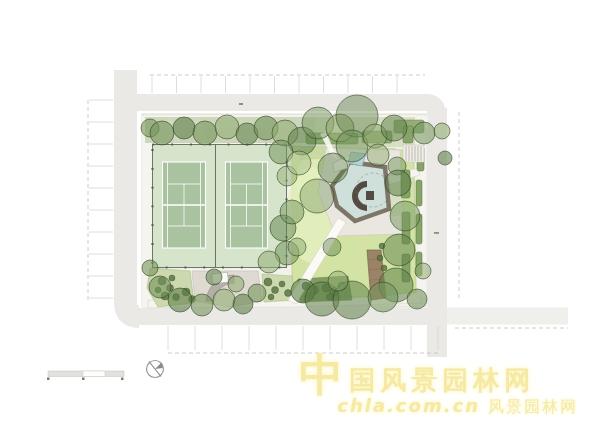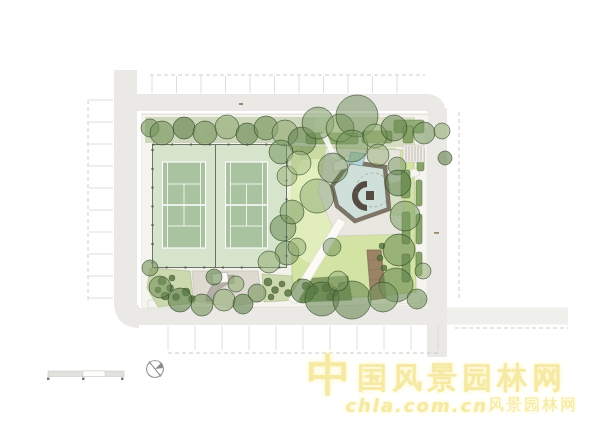--- a/index.html
+++ b/index.html
@@ -4,22 +4,22 @@
 <style>
   html,body{margin:0;padding:0;background:#fff;}
   .canvas{position:relative;width:600px;height:423px;background:#fff;overflow:hidden;
           font-family:"DejaVu Sans","Liberation Sans",sans-serif;}
   svg{position:absolute;left:0;top:0;}
   .watermark{position:absolute;right:22px;bottom:8px;text-align:left;
              color:var(--watermark);opacity:.8;pointer-events:none;line-height:1;}
   .wm-row1{display:flex;align-items:flex-end;
            text-shadow:0 0 6px var(--watermarkGlow),0 0 2px var(--watermarkGlow);}
   .wm-logo{font-size:44px;font-weight:bold;margin-right:6px;transform:translateY(4px);}
-  .wm-brand{font-size:30px;font-weight:bold;letter-spacing:5px;}
-  .wm-row2{margin-top:4px;padding-left:38px;display:flex;align-items:flex-start;gap:0;
+  .wm-brand{font-size:26px;font-weight:bold;letter-spacing:5px;}
+  .wm-row2{margin-top:4px;padding-left:38px;display:flex;align-items:flex-end;gap:8px;
            text-shadow:0 0 5px var(--watermarkGlow),0 0 2px var(--watermarkGlow);}
   .wm-url{font-size:18px;font-weight:bold;font-style:italic;letter-spacing:2px;}
   .wm-tag{font-size:16px;letter-spacing:2px;}
 </style>
 </head>
 <body>
 
 <div class="canvas">
 <svg width="600" height="423" viewBox="0 0 600 423">
 

